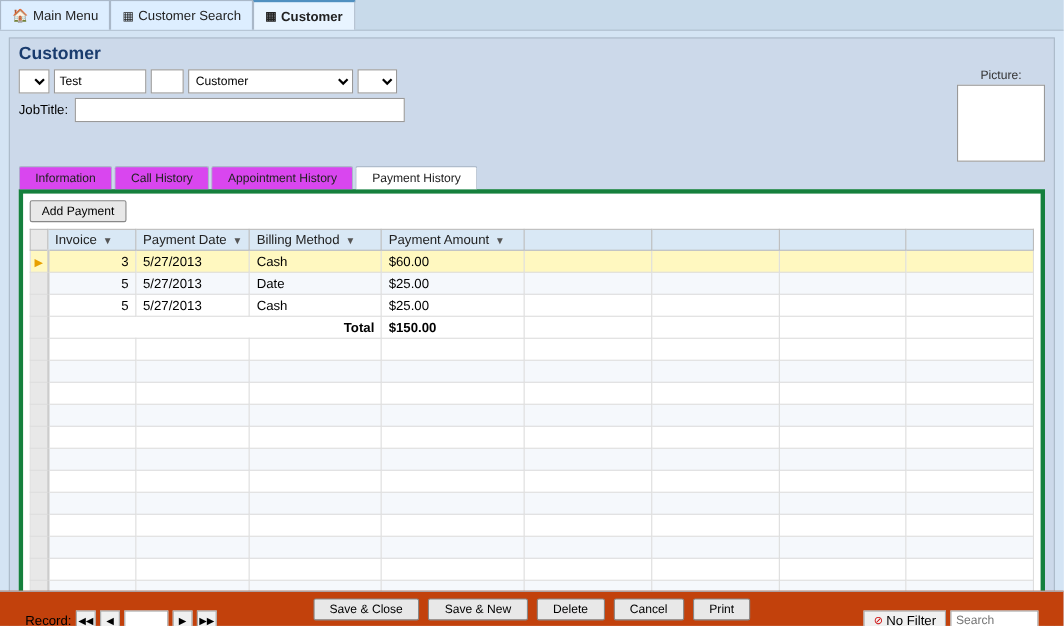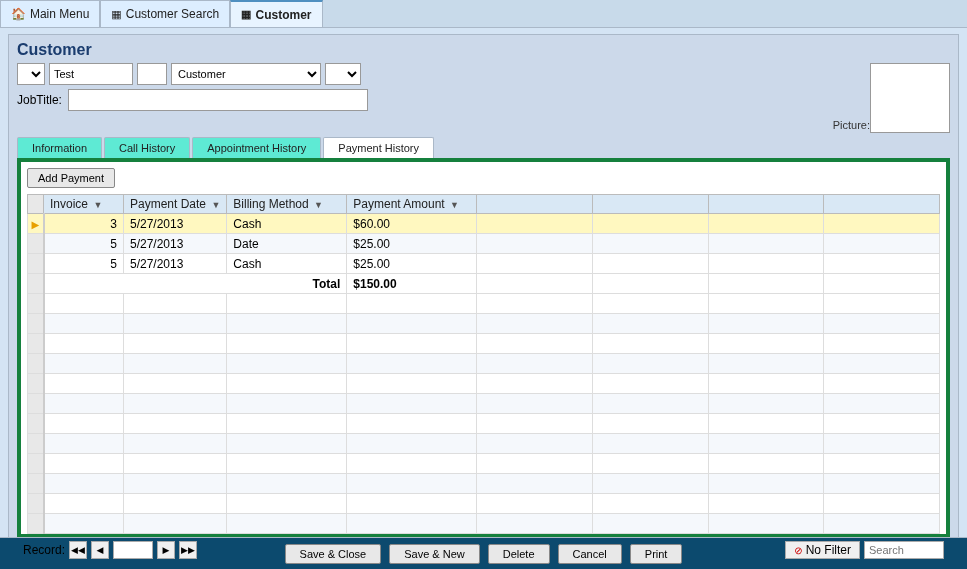--- a/index.html
+++ b/index.html
@@ -53,22 +53,22 @@
     }
     input.field-input {
       height: 22px;
       border: 1px solid #999;
       background: white;
       padding: 0 4px;
       font-size: 11px;
     }
     .picture-area {
       display: flex;
-      flex-direction: row;
-      align-items: flex-end;
+      flex-direction: column;
+      align-items: center;
       margin-left: auto;
     }
     .picture-label {
       font-size: 11px;
       color: #333;
       margin-bottom: 2px;
     }
     .picture-box {
       width: 80px;
       height: 70px;
@@ -93,21 +93,21 @@
     .tabs-row {
       display: flex;
       align-items: flex-end;
       gap: 0;
       margin-bottom: 0;
     }
     .tab-btn {
       padding: 4px 14px;
       border: 1px solid #aab8c8;
       border-bottom: none;
-      background: #5eead4;
+      background: #d946ef;
       cursor: pointer;
       font-size: 11px;
       color: #222;
       border-radius: 2px 2px 0 0;
       margin-right: 2px;
     }
     .tab-btn.active {
       background: white;
       font-weight: normal;
       border-top: 1px solid #aab8c8;
@@ -231,21 +231,21 @@
       font-size: 11px;
     }
 
     
     .bottom-toolbar {
       display: flex;
       align-items: center;
       justify-content: center;
       gap: 8px;
       padding: 5px 0;
-      background: #0c4a6e;
+      background: #c2410c;
       border-top: 1px solid #aab8c8;
       height: 32px;
     }
     .toolbar-btn {
       padding: 3px 14px;
       border: 1px solid #888;
       background: #e8e8e8;
       cursor: pointer;
       font-size: 11px;
       border-radius: 2px;

